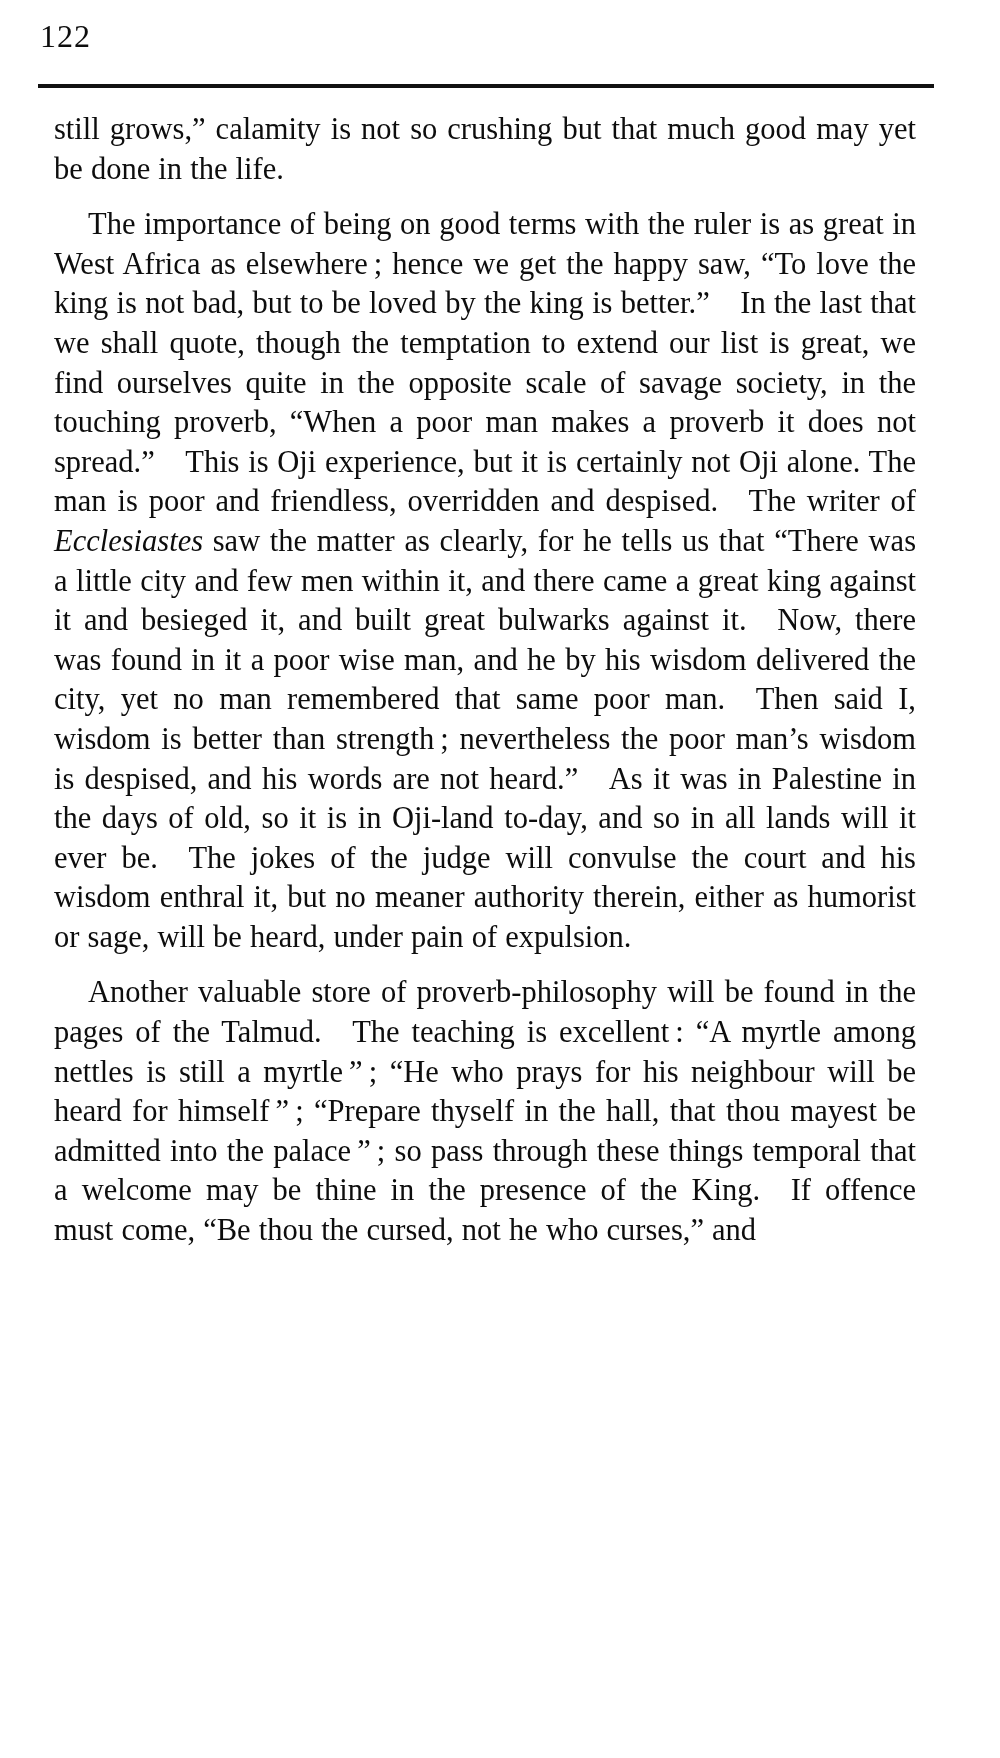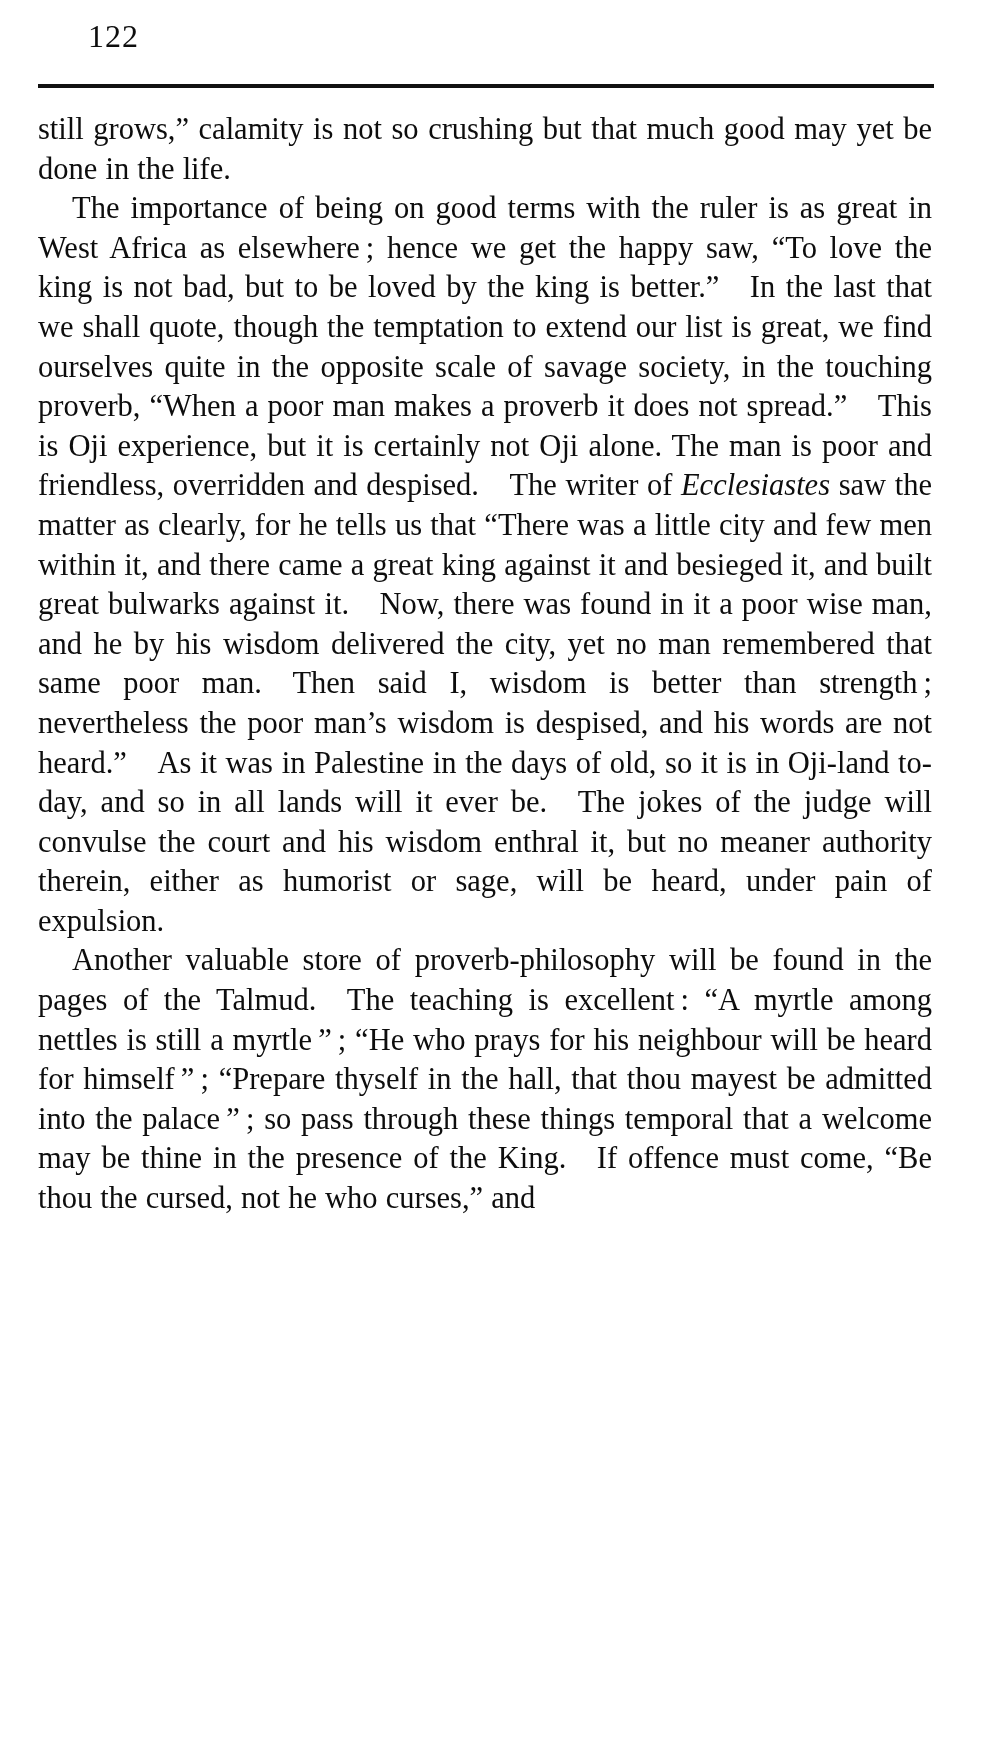--- a/index.html
+++ b/index.html
@@ -27,21 +27,20 @@
     justify-content: flex-start;
     height: 56px;
   }
   .folio {
     font-family: "Liberation Serif", serif;
     font-size: 32px;
     letter-spacing: 1px;
     width: 120px;
     flex: 0 0 120px;
     padding-left: 8px;
-    margin-left: 48px;
   }
   .head-title {
     flex: 1 1 auto;
     text-align: center;
     font-style: italic;
     font-weight: bold;
     font-size: 37px;
     letter-spacing: 3px;
     padding-right: 160px;
   }
@@ -53,21 +52,21 @@
   .body-text {
     font-size: 30.5px;
     line-height: 39.6px;
     text-align: justify;
     text-justify: inter-word;
     padding: 0 8px 0 6px;
     -webkit-hyphens: none;
     hyphens: none;
   }
   .body-text p {
-    margin: 0;
+    margin: 16px;
   }
   .body-text p.indent {
     text-indent: 34px;
   }
   .body-text i {
     font-style: italic;
   }
   
   .body-text p {
     word-spacing: 0.5px;

